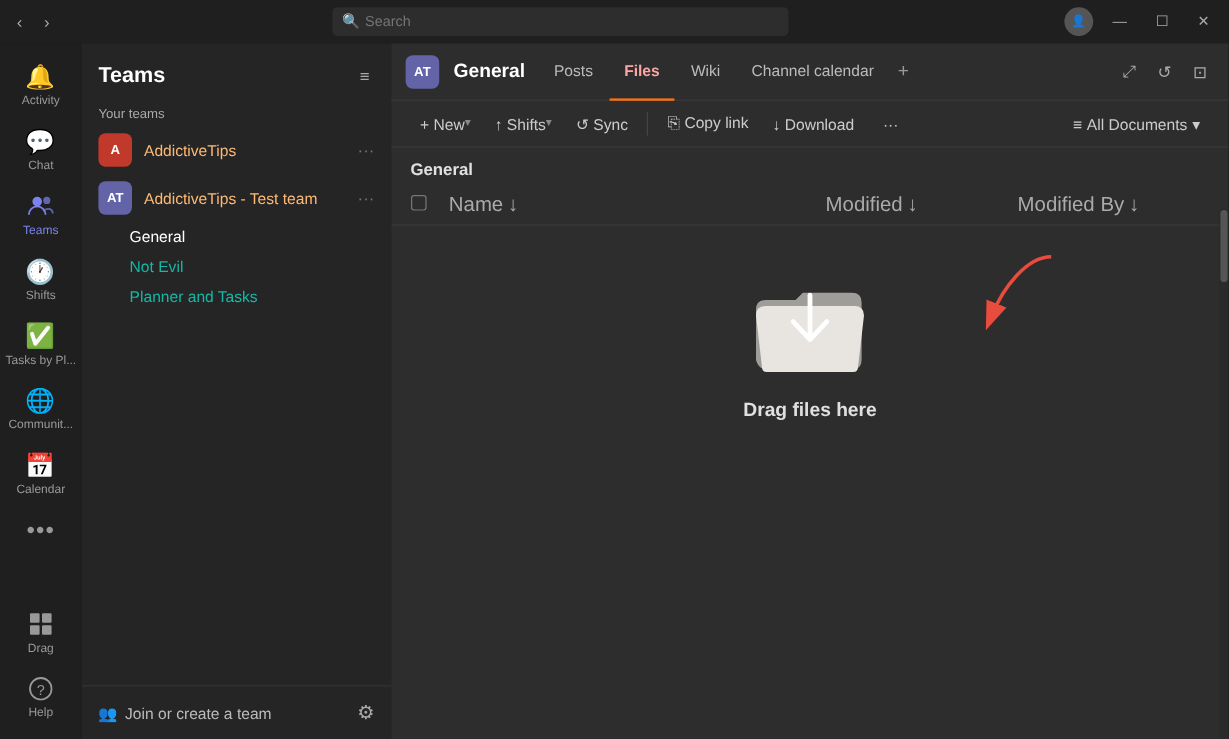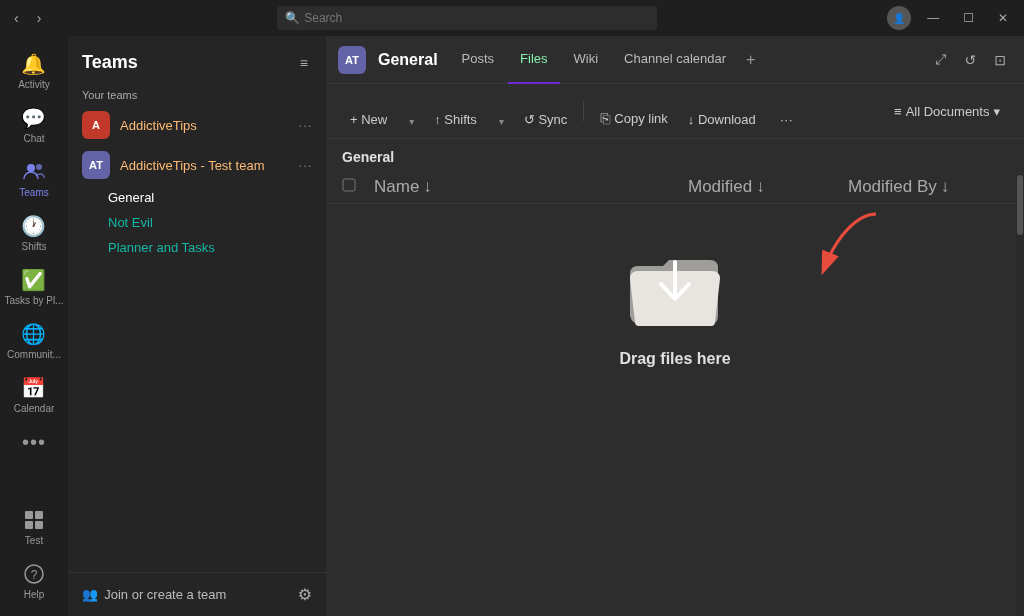--- a/index.html
+++ b/index.html
@@ -128,34 +128,34 @@
     .channel-avatar {
       width: 28px; height: 28px; border-radius: 6px; background: #6264a7;
       display: flex; align-items: center; justify-content: center; font-size: 11px; font-weight: 700; color: #fff;
     }
     .channel-title { font-size: 16px; font-weight: 600; color: #fff; }
     .channel-tabs { display: flex; align-items: center; gap: 2px; flex: 1; }
     .channel-tab {
       padding: 0 12px; height: 48px; display: flex; align-items: center;
       font-size: 13px; color: #bbb; cursor: pointer; border-bottom: 2px solid transparent; position: relative;
     }
-    .channel-tab.active { color: #86efac; border-bottom: 2px solid #6d28d9; }
+    .channel-tab.active { color: #fca5a5; border-bottom: 2px solid #f97316; font-weight: bold; }
     .channel-tab-add { color: #999; font-size: 16px; cursor: pointer; padding: 0 6px; }
     .channel-header-actions { display: flex; gap: 6px; margin-left: auto; }
     .channel-header-actions button {
       background: none; border: none; color: #aaa; font-size: 14px; cursor: pointer; padding: 4px 6px;
     }
 
     
     .files-toolbar {
       display: flex; align-items: center; padding: 6px 16px; gap: 4px; border-bottom: 1px solid #3a3a3a; flex-shrink: 0;
     }
     .toolbar-btn {
-      display: flex; align-items: flex-end; gap: 22px;
-      background: none; border: none; color: #ccc; font-size: 13px; cursor: pointer; padding: 5px 8px; border-radius: 4px; margin-top: 16px;
+      display: flex; align-items: flex-start; gap: 0;
+      background: none; border: none; color: #ccc; font-size: 13px; cursor: pointer; padding: 5px 8px; border-radius: 4px;
     }
     .toolbar-btn .chevron { font-size: 10px; color: #888; }
     .toolbar-sep { width: 1px; height: 20px; background: #444; margin: 0 4px; }
     .toolbar-more { margin-left: 4px; }
     .all-docs-btn { margin-left: auto; display: flex; align-items: center; gap: 4px; background: none; border: none; color: #ccc; font-size: 13px; cursor: pointer; padding: 5px 8px; border-radius: 4px; }
 
     
     .files-area {
       flex: 1; overflow-y: auto; padding: 0;
     }
@@ -268,21 +268,21 @@
     <div class="icon-sidebar-bottom">
       <div class="icon-sidebar-item">
         <div class="icon-box">
           <svg width="20" height="20" viewBox="0 0 20 20" fill="none">
             <rect x="1" y="1" width="8" height="8" rx="1" fill="#999"></rect>
             <rect x="11" y="1" width="8" height="8" rx="1" fill="#999"></rect>
             <rect x="1" y="11" width="8" height="8" rx="1" fill="#999"></rect>
             <rect x="11" y="11" width="8" height="8" rx="1" fill="#999"></rect>
           </svg>
         </div>
-        <span>Test</span>
+        <span>Drag</span>
       </div>
       <div class="icon-sidebar-item">
         <div class="icon-box">
           <svg width="20" height="20" viewBox="0 0 20 20">
             <circle cx="10" cy="10" r="9" stroke="#999" stroke-width="1.5" fill="none"></circle>
             <text x="10" y="15" text-anchor="middle" fill="#999" font-size="12">?</text>
           </svg>
         </div>
         <span>Help</span>
       </div>

